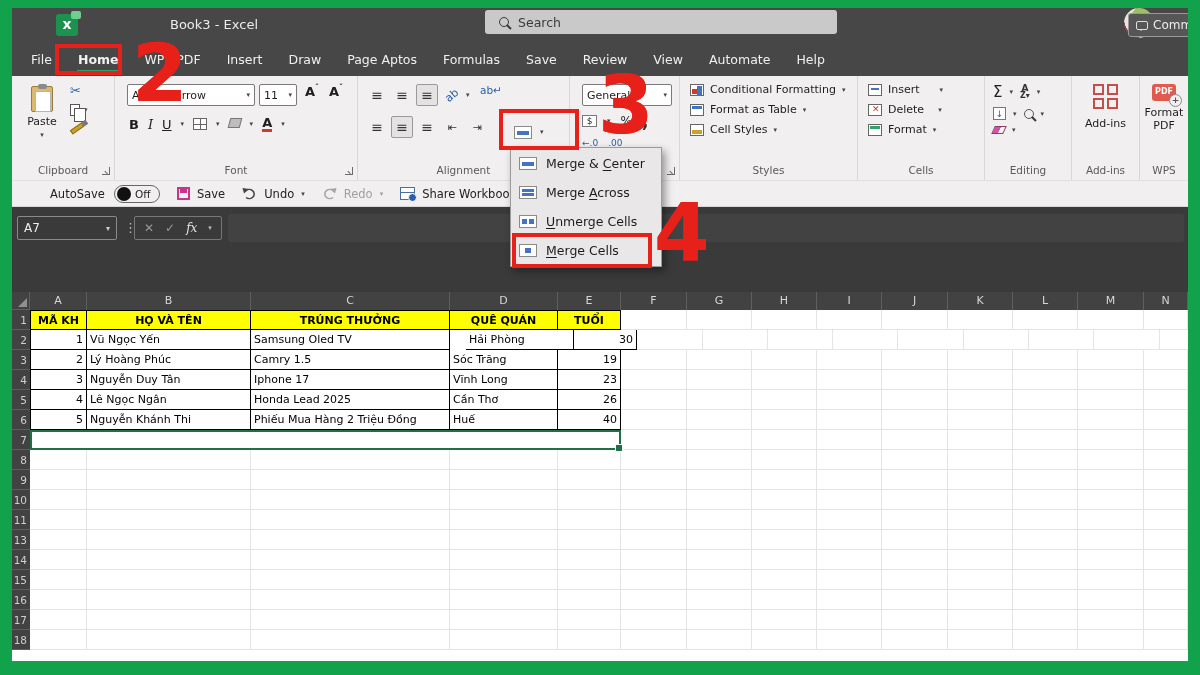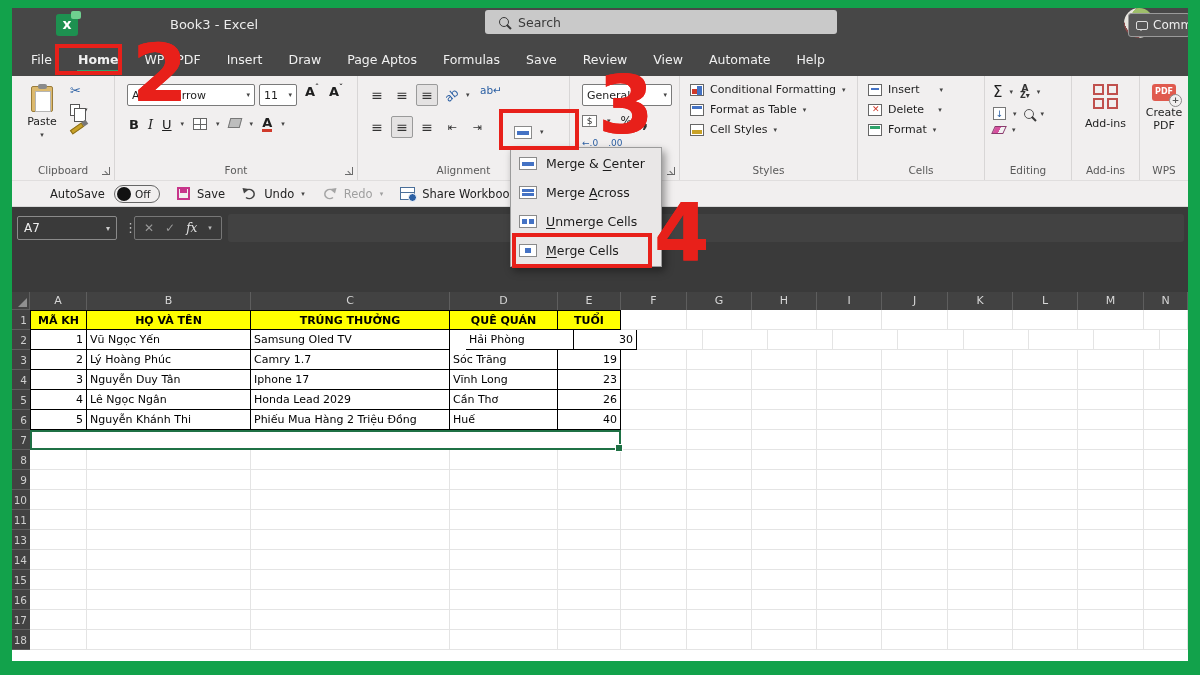--- a/index.html
+++ b/index.html
@@ -411,21 +411,21 @@
               <i></i>
             </span>
         <span>Add-ins</span>
       </div>
       <div class="g-label"><span>Add-ins</span></div>
     </div>
 
     <div class="group grp-wps">
       <div class="pdf-btn">
         <span class="pdf-ic">PDF</span>
-        <span style="width:46px;">Create PDF</span>
+        <span style="width:46px;">Format PDF</span>
       </div>
       <div class="g-label"><span>WPS</span></div>
     </div>
   </div>
 
   <div class="qat">
     <span>AutoSave</span>
     <span class="pill">
       <span class="knob"></span>
       <span class="state">Off</span>
@@ -513,21 +513,21 @@
           <div class="g-cell empty" style="width: 66px;"></div>
           <div class="g-cell empty" style="width: 65px;"></div>
           <div class="g-cell empty" style="width: 65px;"></div>
           <div class="g-cell empty" style="width: 66px;"></div>
           <div class="g-cell empty" style="width: 44px;"></div>
         </div>
         <div class="g-row">
           <div class="g-rowhead">3</div>
           <div class="g-cell td num first" style="width: 57px;">2</div>
           <div class="g-cell td" style="width: 164px;">Lý Hoàng Phúc</div>
-          <div class="g-cell td" style="width: 199px;">Camry 1.7</div>
+          <div class="g-cell td" style="width: 199px;">Camry 1.5</div>
           <div class="g-cell td" style="width: 108px;">Sóc Trăng</div>
           <div class="g-cell td num" style="width: 63px;">19</div>
           <div class="g-cell empty" style="width: 66px;"></div>
           <div class="g-cell empty" style="width: 65px;"></div>
           <div class="g-cell empty" style="width: 65px;"></div>
           <div class="g-cell empty" style="width: 65px;"></div>
           <div class="g-cell empty" style="width: 66px;"></div>
           <div class="g-cell empty" style="width: 65px;"></div>
           <div class="g-cell empty" style="width: 65px;"></div>
           <div class="g-cell empty" style="width: 66px;"></div>
@@ -547,21 +547,21 @@
           <div class="g-cell empty" style="width: 66px;"></div>
           <div class="g-cell empty" style="width: 65px;"></div>
           <div class="g-cell empty" style="width: 65px;"></div>
           <div class="g-cell empty" style="width: 66px;"></div>
           <div class="g-cell empty" style="width: 44px;"></div>
         </div>
         <div class="g-row">
           <div class="g-rowhead">5</div>
           <div class="g-cell td num first" style="width: 57px;">4</div>
           <div class="g-cell td" style="width: 164px;">Lê Ngọc Ngân</div>
-          <div class="g-cell td" style="width: 199px;">Honda Lead 2029</div>
+          <div class="g-cell td" style="width: 199px;">Honda Lead 2025</div>
           <div class="g-cell td" style="width: 108px;">Cần Thơ</div>
           <div class="g-cell td num" style="width: 63px;">26</div>
           <div class="g-cell empty" style="width: 66px;"></div>
           <div class="g-cell empty" style="width: 65px;"></div>
           <div class="g-cell empty" style="width: 65px;"></div>
           <div class="g-cell empty" style="width: 65px;"></div>
           <div class="g-cell empty" style="width: 66px;"></div>
           <div class="g-cell empty" style="width: 65px;"></div>
           <div class="g-cell empty" style="width: 65px;"></div>
           <div class="g-cell empty" style="width: 66px;"></div>

